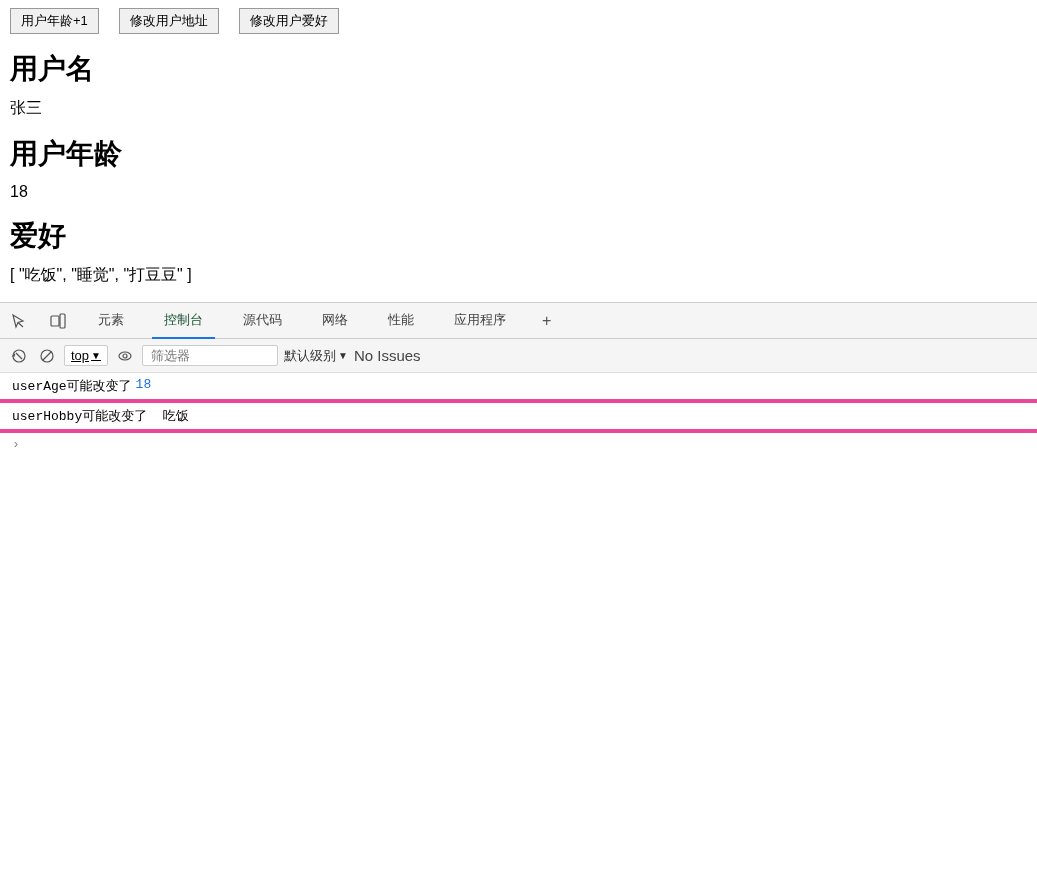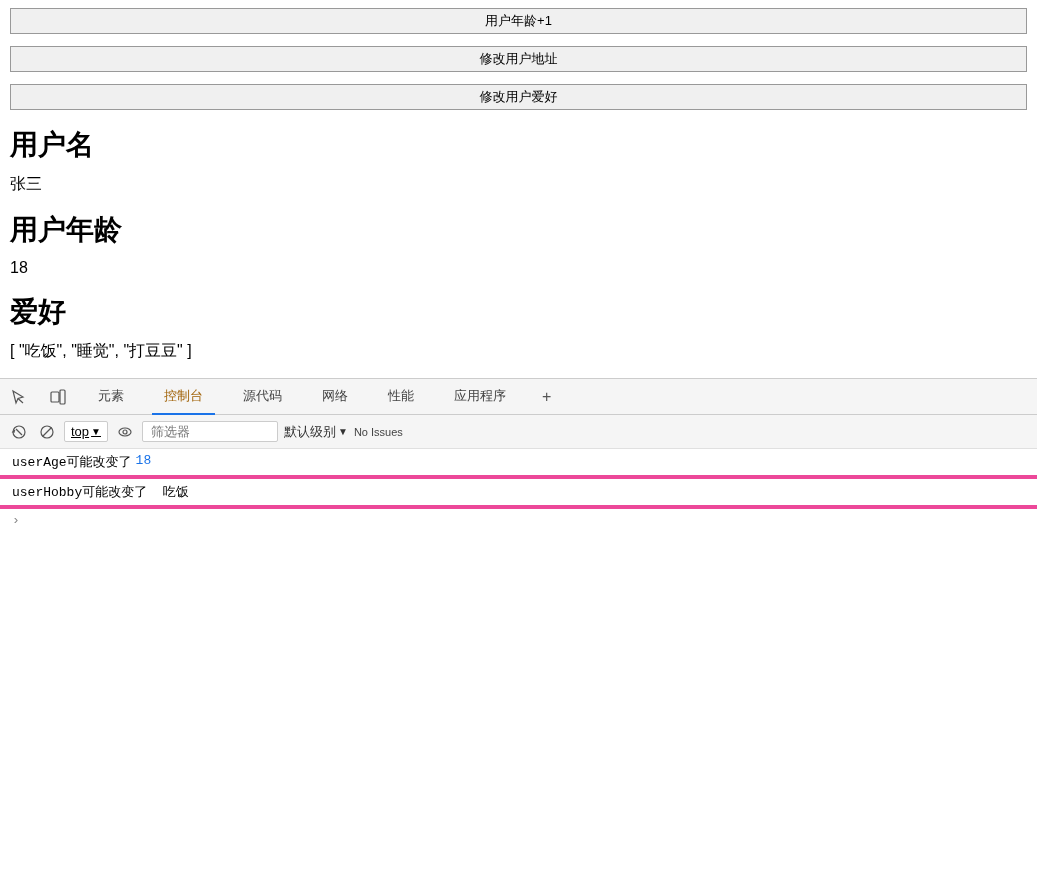--- a/index.html
+++ b/index.html
@@ -10,23 +10,22 @@
       color: #000;
     }
 
     
     .top-section {
       padding: 8px 10px 0 10px;
     }
 
     .btn-group {
       display: flex;
-      gap: 12px;
+      gap: 20px;
       margin-bottom: 16px;
-      flex-direction: column;
     }
 
     .btn {
       padding: 3px 10px;
       font-size: 13px;
       background: #f0f0f0;
       border: 1px solid #999;
       cursor: pointer;
       font-family: "Microsoft YaHei", Arial, sans-serif;
     }
@@ -76,21 +75,21 @@
       font-size: 13px;
       cursor: pointer;
       color: #444;
       border-bottom: 2px solid transparent;
       height: 36px;
       display: flex;
       align-items: center;
     }
 
     .devtools-tab.active {
-      color: #a16207;
+      color: #14532d;
       border-bottom: 2px solid #1a73e8;
     }
 
     .devtools-tab-plus {
       padding: 6px 8px;
       font-size: 16px;
       cursor: pointer;
       color: #555;
       display: flex;
       align-items: center;
@@ -144,21 +143,21 @@
     .toolbar-level-select {
       display: flex;
       align-items: center;
       gap: 2px;
       font-size: 13px;
       cursor: pointer;
       color: #333;
     }
 
     .toolbar-no-issues {
-      font-size: 11px;
+      font-size: 15px;
       color: #444;
     }
 
     
     .console-output {
       background: #fff;
       font-family: "Courier New", Consolas, monospace;
       font-size: 13px;
     }
 

